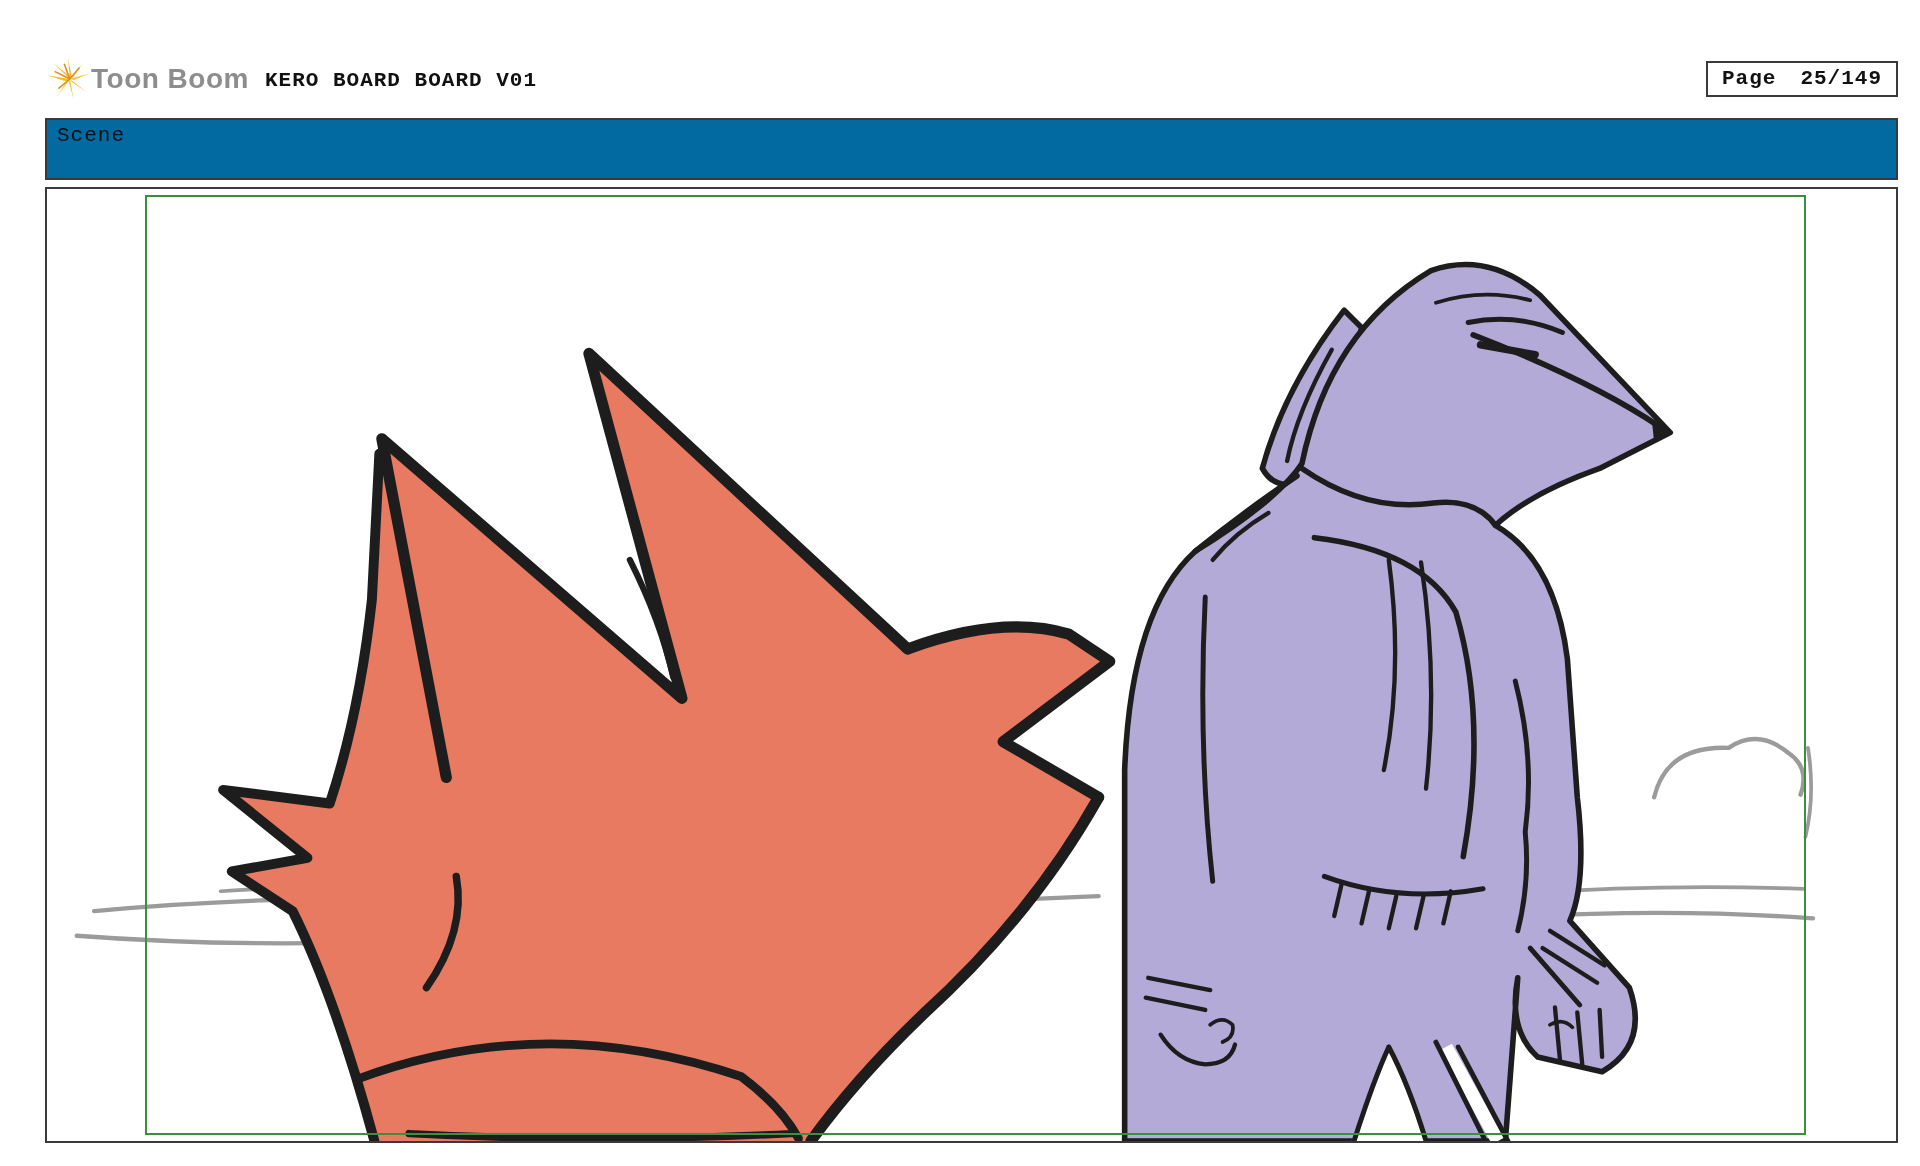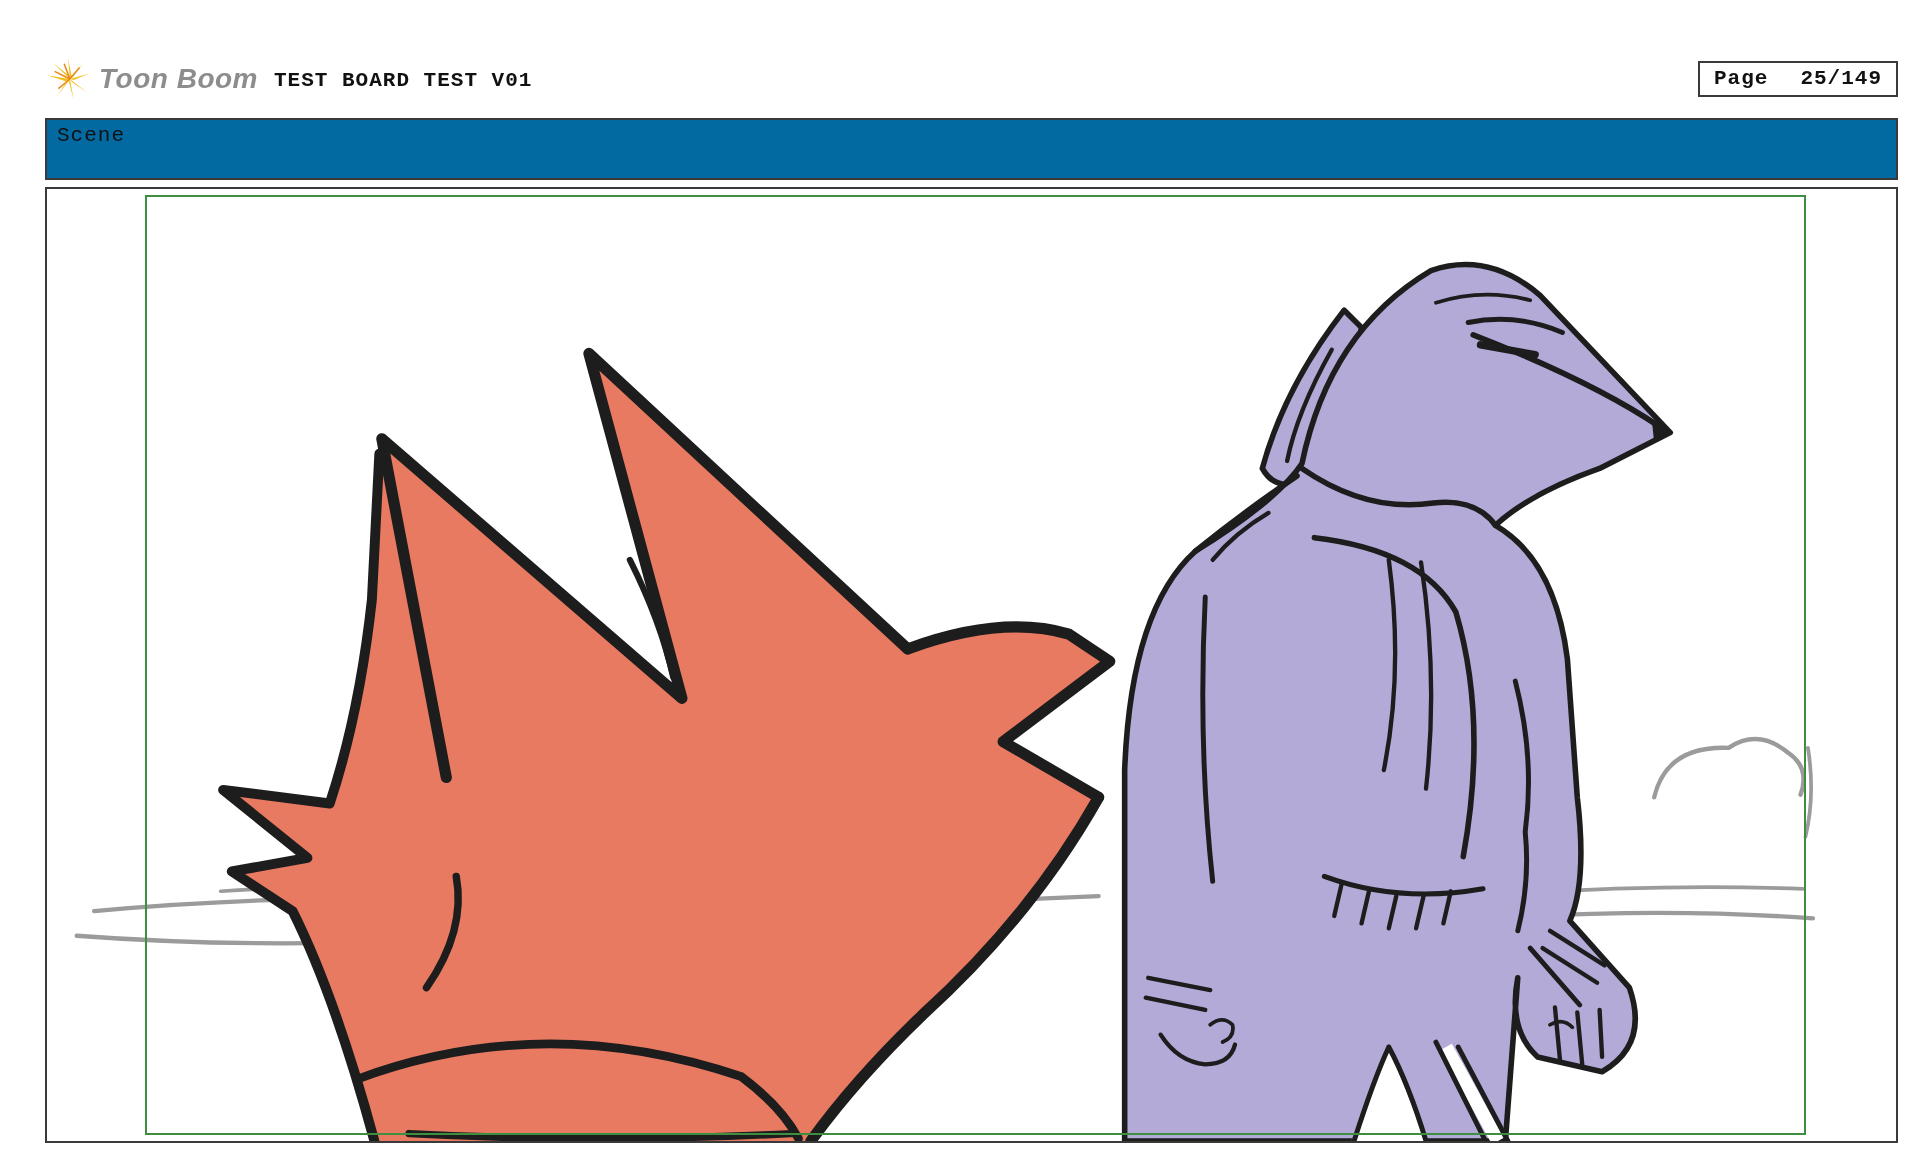--- a/index.html
+++ b/index.html
@@ -12,34 +12,34 @@
   .page { position: absolute; inset: 0; background: #fff; }
 
   
   .header {
     position: absolute; left: 45px; right: 22px; top: 56px; height: 46px;
     display: flex; align-items: center;
   }
   .logo { width: 46px; height: 46px; flex: 0 0 auto; }
   .wordmark {
     font-family: "Liberation Sans", sans-serif;
-    font-style: italic; font-weight: bold;
+    font-weight: bold;
     font-size: 28px; color: var(--wordmark-gray, #8d8d8d);
-    margin-left: 8px; letter-spacing: 0.5px; white-space: nowrap; text-align: right;
+    margin-left: 0; letter-spacing: 0.5px; white-space: nowrap; text-align: right;
   }
   .board-title {
     margin-left: 16px; font-weight: bold; font-size: 21px;
     letter-spacing: 1px; white-space: nowrap; padding-top: 2px;
   }
   .page-box {
     margin-left: auto;
     border: 2px solid var(--border-dark, #3a3a3a);
     padding: 4px 14px 5px 14px;
     font-weight: bold; font-size: 21px; letter-spacing: 1px;
-    display: flex; gap: 32px; background: #fff;
+    display: flex; gap: 24px; background: #fff;
   }
 
   
   .scene-box {
     position: absolute; left: 45px; right: 22px; top: 118px; height: 62px;
     border: 2px solid var(--border-dark, #3a3a3a); background: #0369a1;
   }
   .scene-label {
     position: absolute; left: 10px; top: 4px;
     font-size: 21px; letter-spacing: 1px;
@@ -80,21 +80,21 @@
         <path d="M26 24 L3 33 L23 25 Z"></path>
       </g>
       <g stroke="var(--logo-orange)" stroke-width="1.6" fill="none">
         <path d="M26 24 L10 16"></path>
         <path d="M26 24 L20 8"></path>
         <path d="M26 24 L36 12"></path>
         <path d="M26 24 L14 34"></path>
       </g>
     </svg>
     <div class="wordmark">Toon Boom</div>
-    <div class="board-title">TEST BOARD TEST V01</div>
+    <div class="board-title">KERO BOARD BOARD V01</div>
     <div class="page-box">
       <span>Page</span>
       <span>25/149</span>
     </div>
   </div>
 
   <div class="scene-box">
     <div class="scene-label">Scene</div>
   </div>
 

